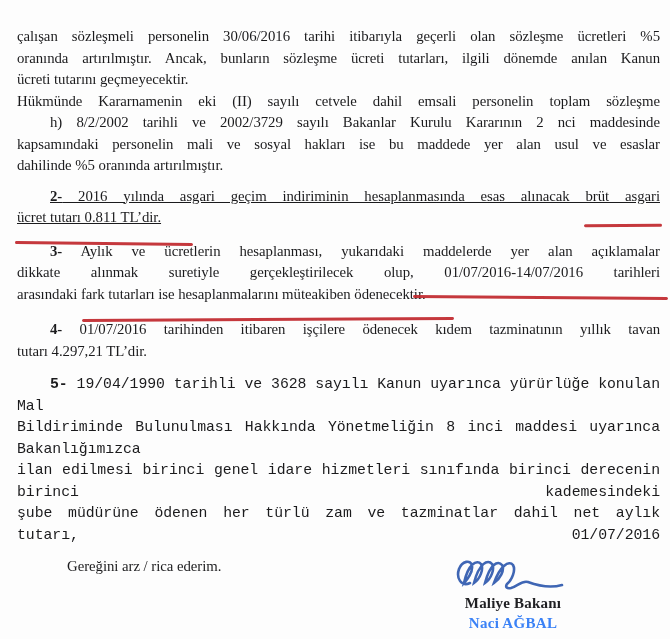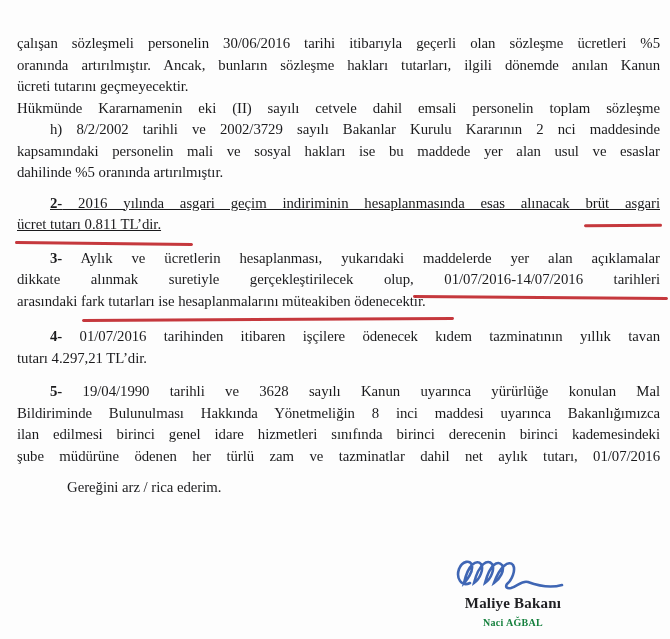--- a/index.html
+++ b/index.html
@@ -49,36 +49,36 @@
   .signature svg { display: block; margin: 0 auto -2px auto; }
   .sig-title {
     font-weight: bold;
     font-size: 15px;
     line-height: 19px;
     color: #1f1f22;
     letter-spacing: 0.2px;
   }
   .sig-name {
     font-weight: bold;
-    font-size: 10px;
+    font-size: 15px;
     line-height: 20px;
-    color: #15803d;
+    color: #3b82f6;
     letter-spacing: 0.3px;
   }
 </style>
 </head>
 <body>
 
 <div class="page">
 
   <div class="content">
     <div id="paragraphs">
-        <div class="para" style="margin-top: 12px;">
+        <div class="para" style="margin-top: 5px;">
           <div class="tline">çalışan sözleşmeli personelin 30/06/2016 tarihi itibarıyla geçerli olan sözleşme ücretleri %5</div>
-          <div class="tline">oranında artırılmıştır. Ancak, bunların sözleşme hakları tutarları, ilgili dönemde anılan Kanun</div>
+          <div class="tline">oranında artırılmıştır. Ancak, bunların sözleşme ücreti tutarları, ilgili dönemde anılan Kanun</div>
           <div class="tline last">ücreti tutarını geçmeyecektir.</div>
           <div class="tline">Hükmünde Kararnamenin eki (II) sayılı cetvele dahil emsali personelin toplam sözleşme</div>
         </div>
         <div class="para" style="margin-top: 0px;">
           <div class="tline ind">h) 8/2/2002 tarihli ve 2002/3729 sayılı Bakanlar Kurulu Kararının 2 nci maddesinde</div>
           <div class="tline">kapsamındaki personelin mali ve sosyal hakları ise bu maddede yer alan usul ve esaslar</div>
           <div class="tline last">dahilinde %5 oranında artırılmıştır.</div>
         </div>
         <div class="para" style="margin-top: 9px; text-decoration: underline;">
           <div class="tline ind"><b>2-</b> 2016 yılında asgari geçim indiriminin hesaplanmasında esas alınacak brüt asgari</div>
@@ -86,21 +86,21 @@
         </div>
         <div class="para" style="margin-top: 12px;">
           <div class="tline ind"><b>3-</b> Aylık ve ücretlerin hesaplanması, yukarıdaki maddelerde yer alan açıklamalar</div>
           <div class="tline">dikkate alınmak suretiyle gerçekleştirilecek olup, 01/07/2016-14/07/2016 tarihleri</div>
           <div class="tline last">arasındaki fark tutarları ise hesaplanmalarını müteakiben ödenecektir.</div>
         </div>
         <div class="para" style="margin-top: 14px;">
           <div class="tline ind"><b>4-</b> 01/07/2016 tarihinden itibaren işçilere ödenecek kıdem tazminatının yıllık tavan</div>
           <div class="tline last">tutarı 4.297,21 TL’dir.</div>
         </div>
-        <div class="para" style="margin-top: 12px;">
+        <div class="para" style="margin-top: 12px; font-family: Liberation Mono, monospace;">
           <div class="tline ind"><b>5-</b> 19/04/1990 tarihli ve 3628 sayılı Kanun uyarınca yürürlüğe konulan Mal</div>
           <div class="tline">Bildiriminde Bulunulması Hakkında Yönetmeliğin 8 inci maddesi uyarınca Bakanlığımızca</div>
           <div class="tline">ilan edilmesi birinci genel idare hizmetleri sınıfında birinci derecenin birinci kademesindeki</div>
           <div class="tline">şube müdürüne ödenen her türlü zam ve tazminatlar dahil net aylık tutarı, 01/07/2016</div>
         </div>
       </div>
     <div class="closing">Gereğini arz / rica ederim.</div>
   </div>
 
   <div id="annotations">

